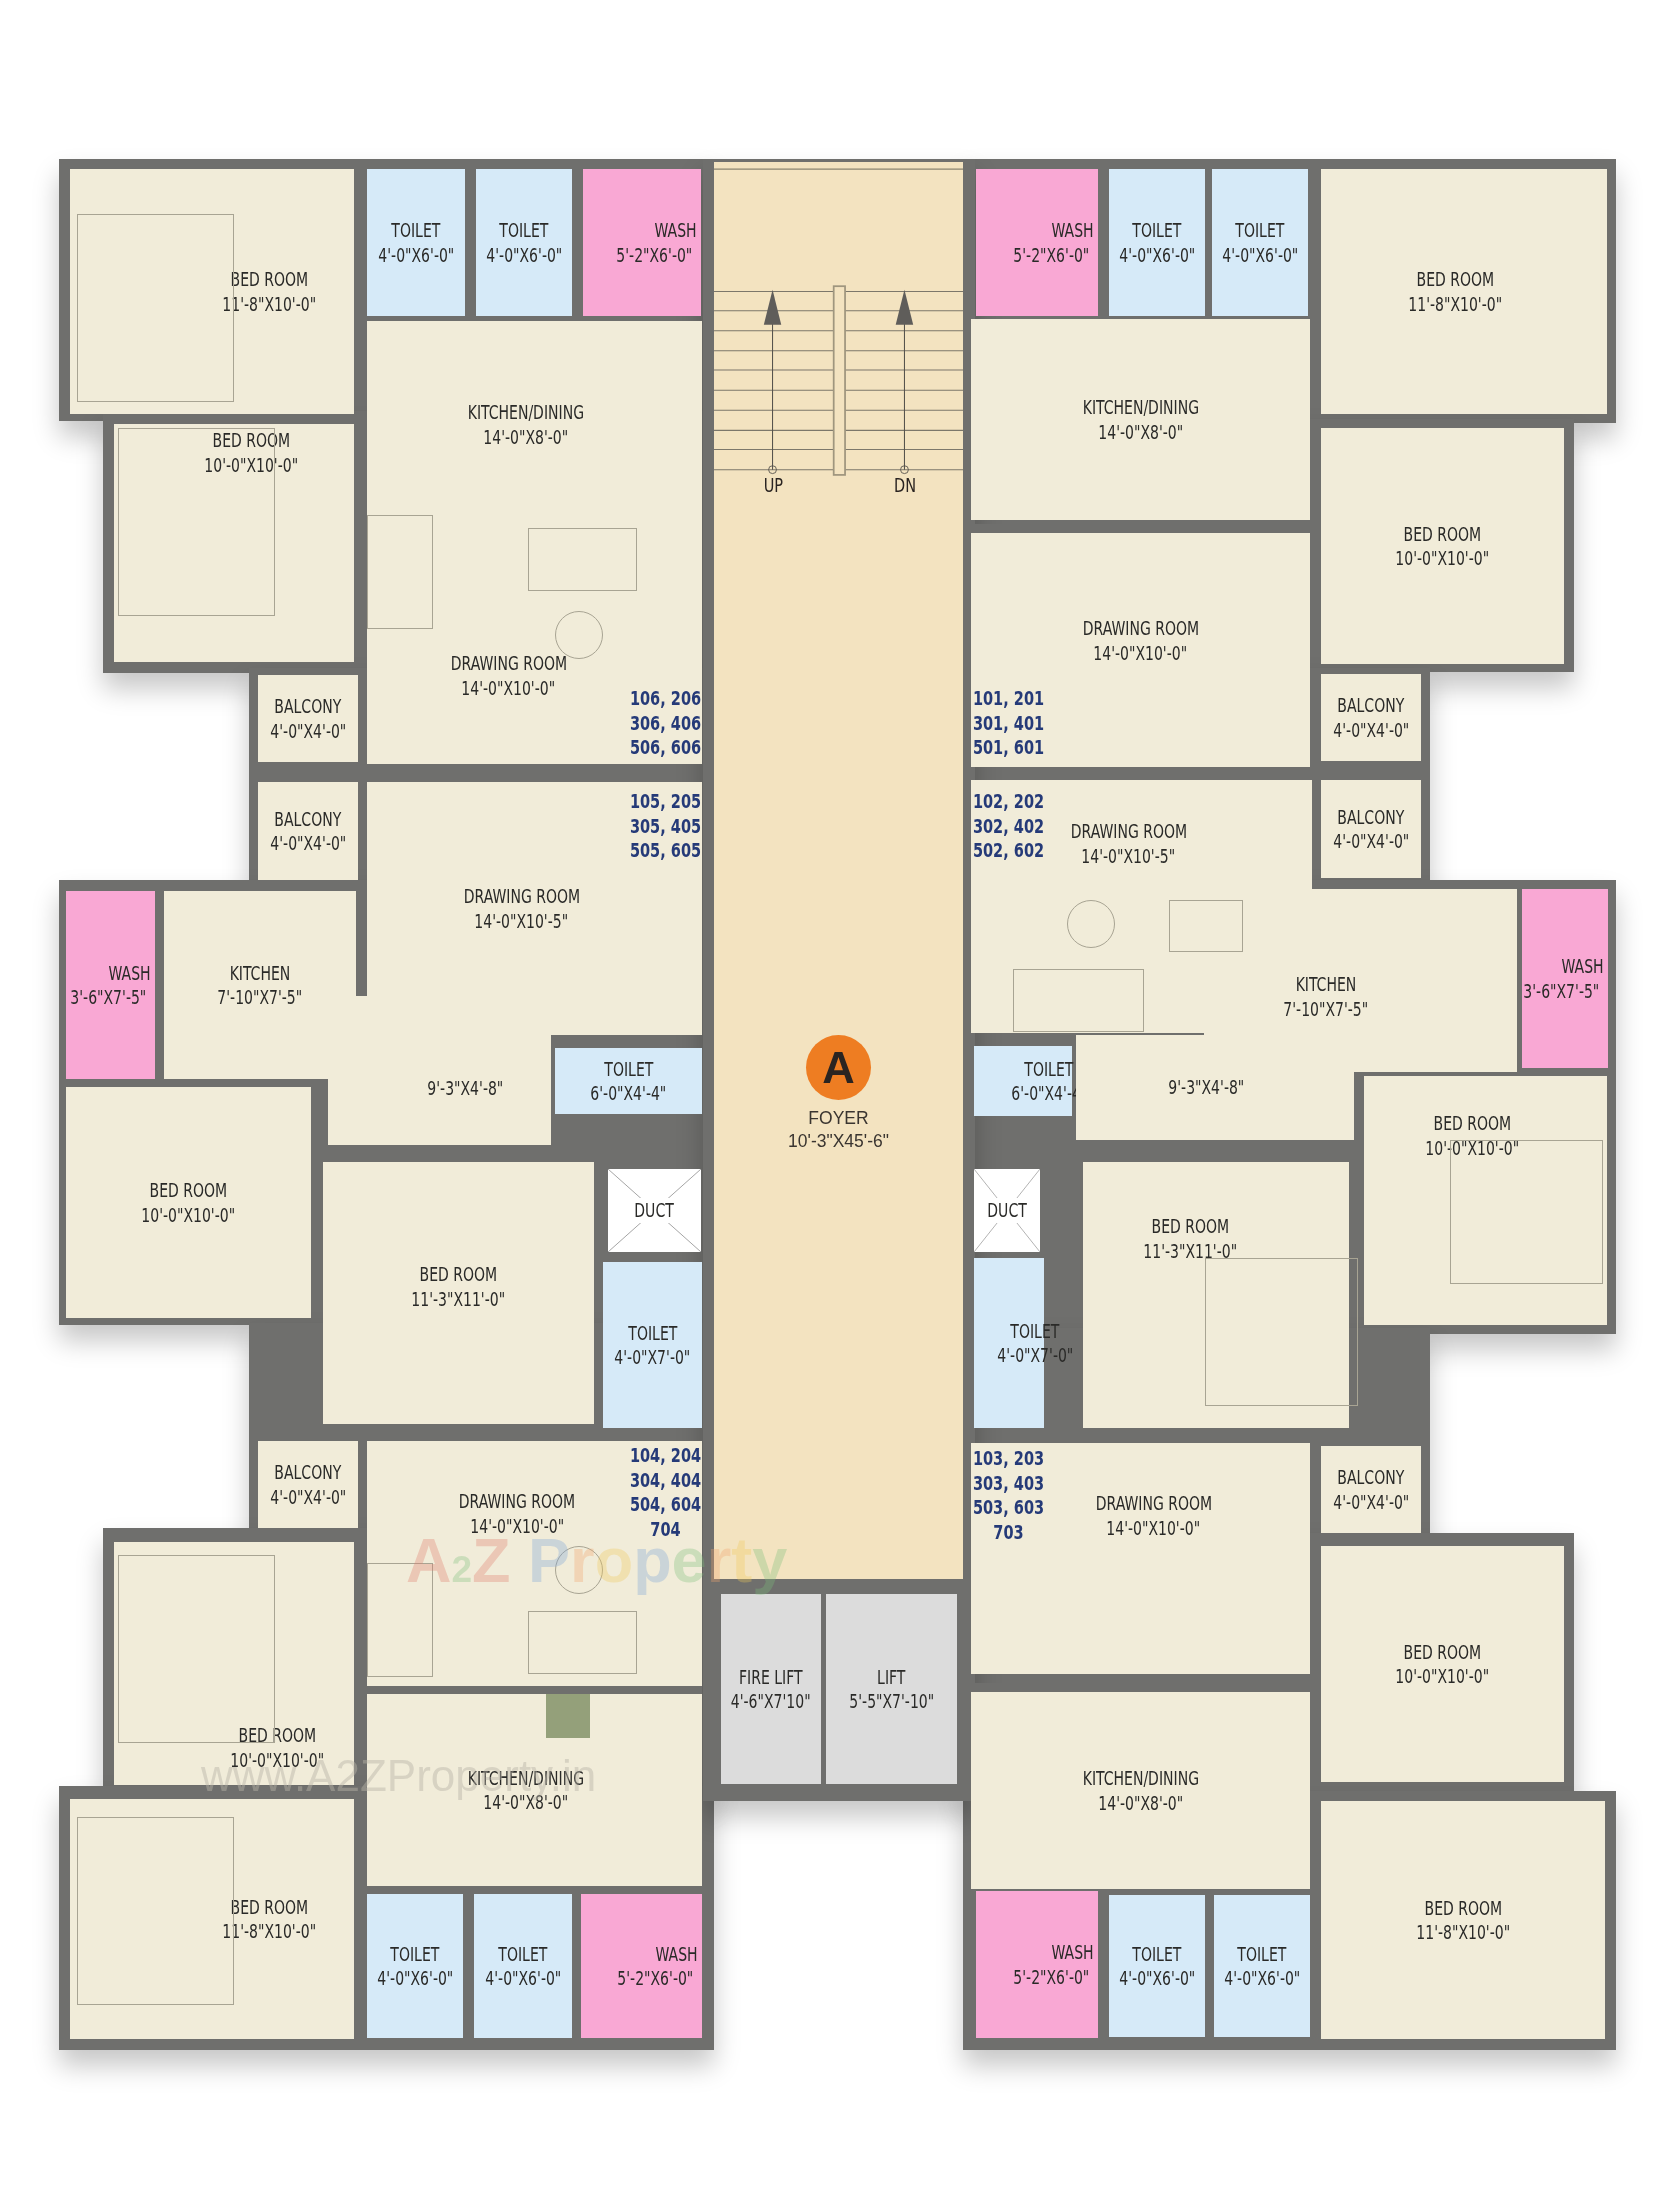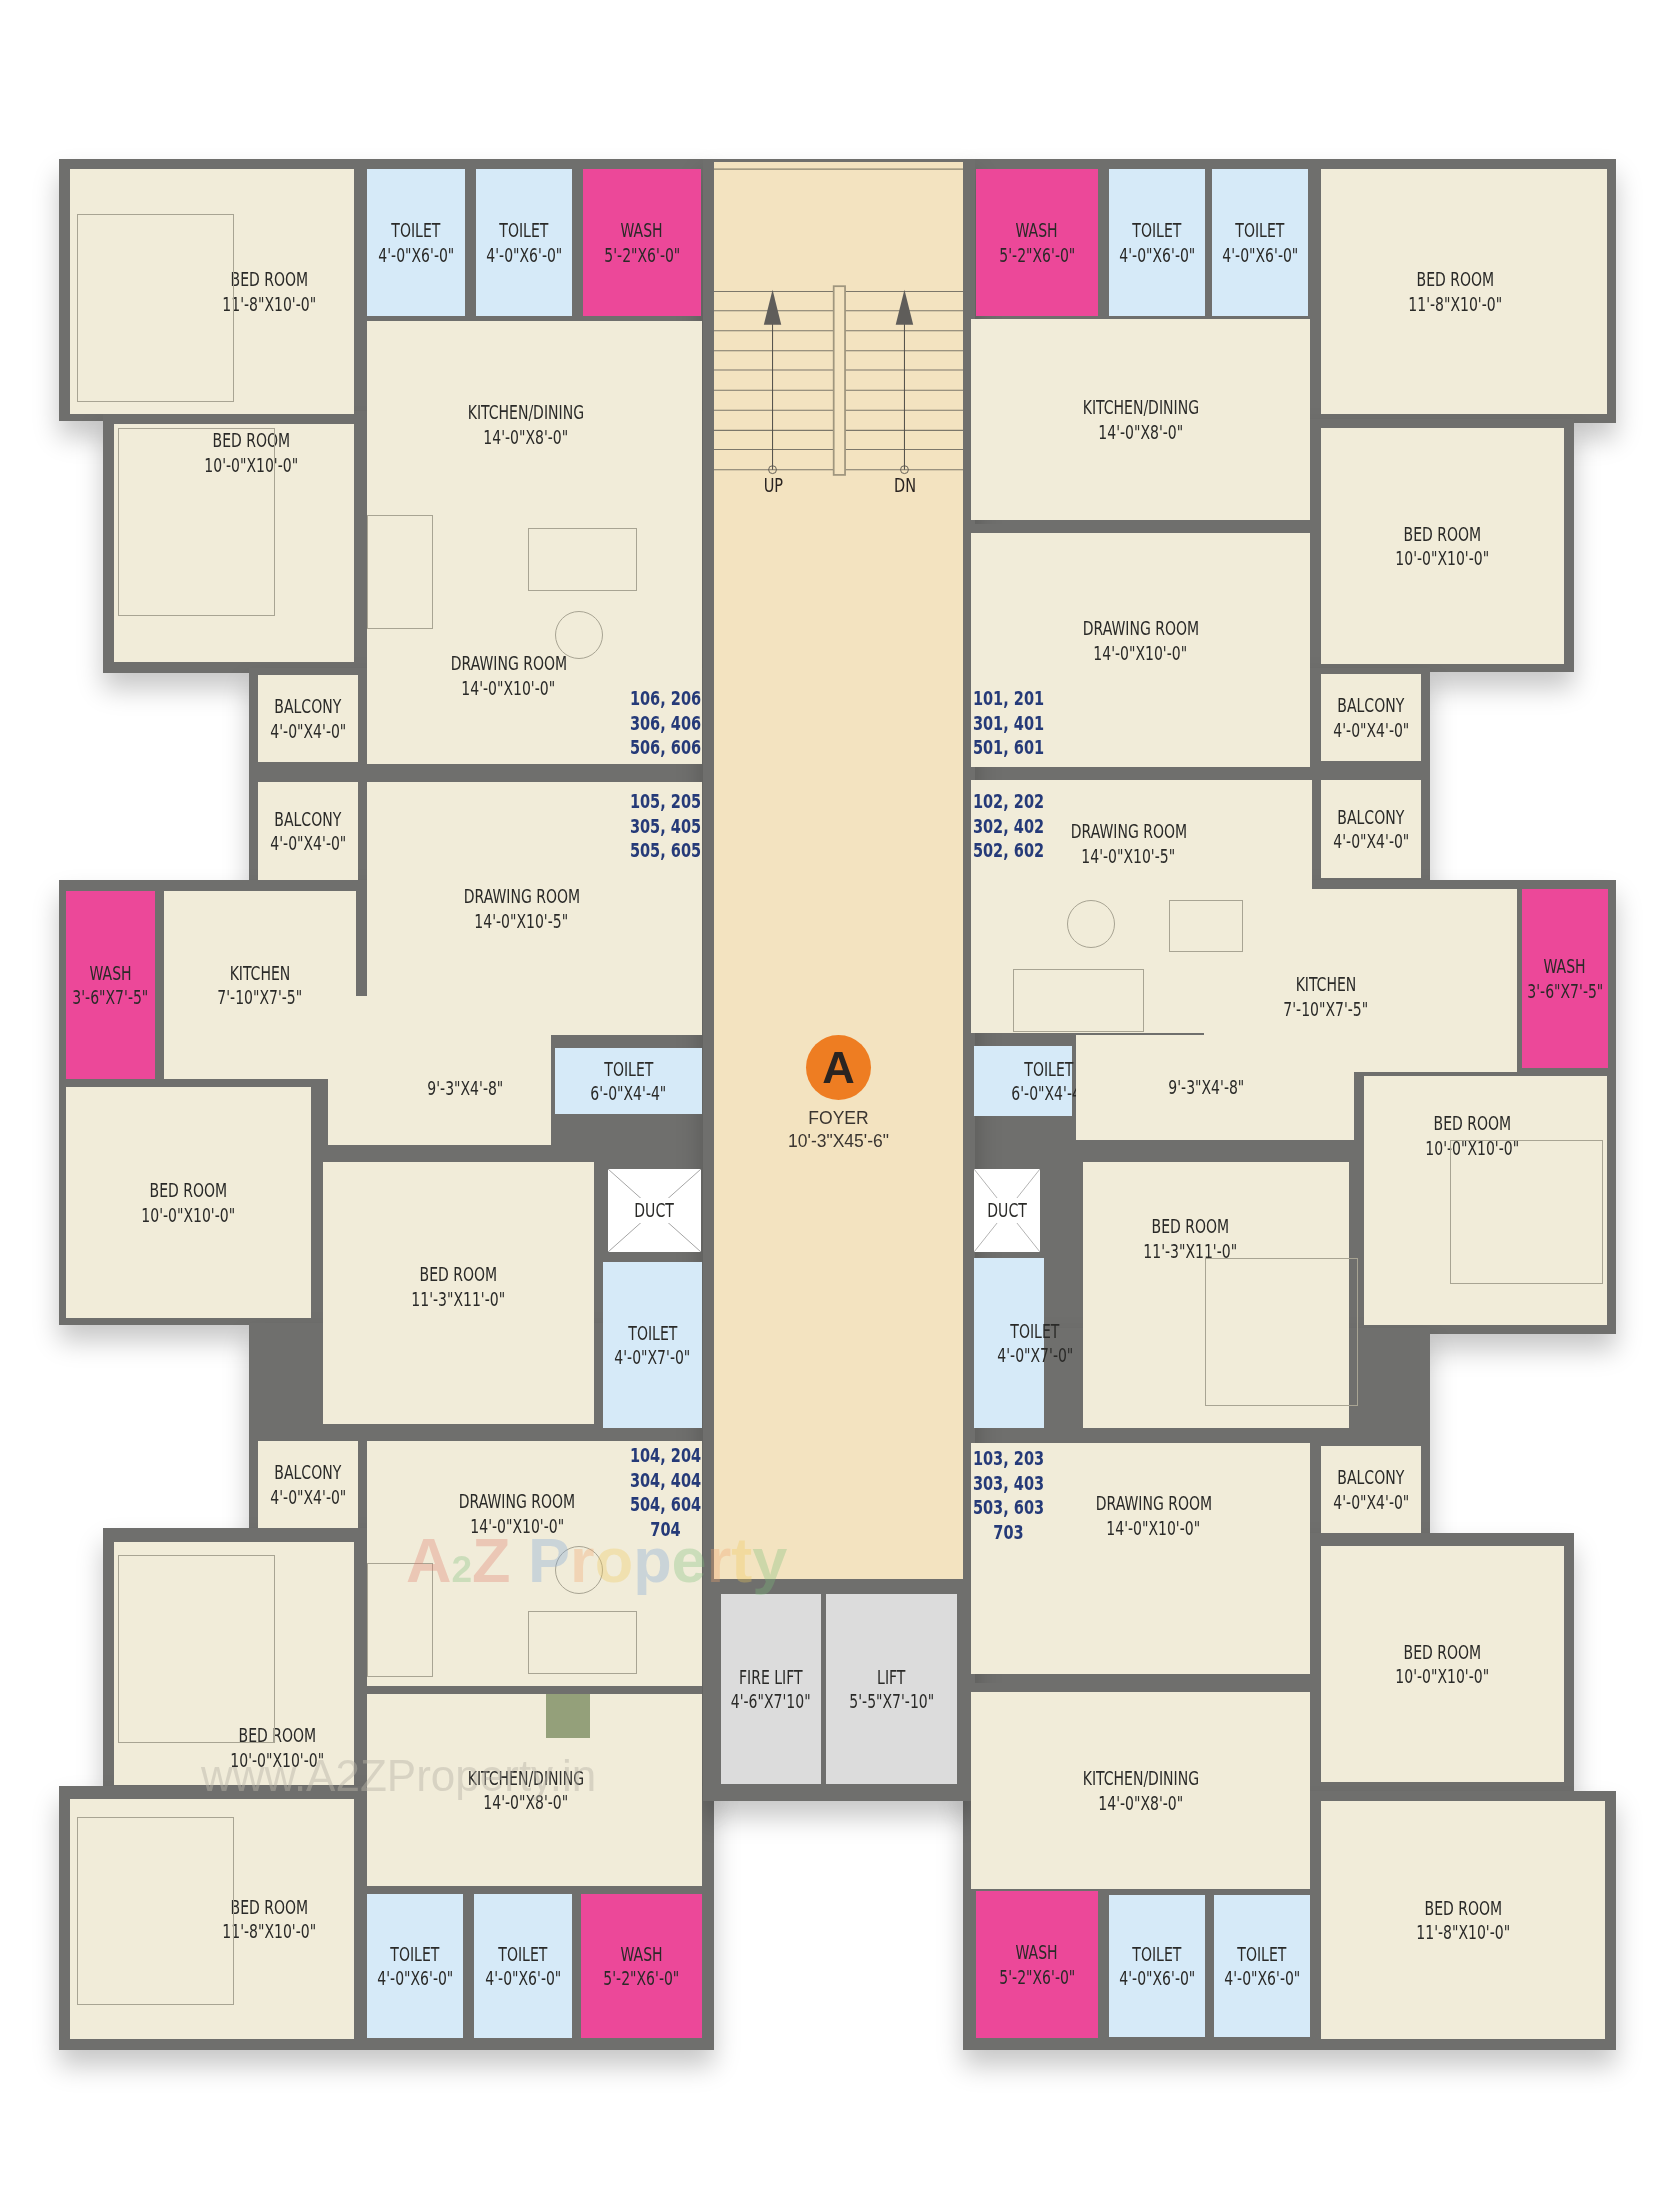--- a/index.html
+++ b/index.html
@@ -4,21 +4,21 @@
 <style>
   html,body{margin:0;padding:0;background:#ffffff;}
   body{width:1677px;height:2208px;position:relative;overflow:hidden;font-family:"Liberation Sans",sans-serif;}
   #plan{position:absolute;left:0;top:0;width:1677px;height:2208px;}
   .block{position:absolute;background:#6f6f6d;box-shadow:0 15.7px 24.5px rgba(0,0,0,0.22);}
   .room{position:absolute;box-sizing:border-box;display:flex;flex-direction:column;align-items:center;justify-content:center;text-align:center;color:#2a2a28;font-family:"DejaVu Sans Condensed","DejaVu Sans",sans-serif;}
   .room .nm{font-size:19px;line-height:24.5px;letter-spacing:0px;transform:scaleX(0.82);white-space:nowrap;}
   .room .dm{font-size:19px;line-height:24.5px;transform:scaleX(0.82);white-space:nowrap;}
   .r-main{background:#f1ecd9;align-items:center;}
   .r-toilet{background:#d6eaf8;}
-  .r-wash{background:#ec4899;}
+  .r-wash{background:#f9a8d4;align-items:flex-end;}
   .r-duct{background:#ffffff;justify-content:center;}
   .r-foyer{background:#f3e3c0;}
   .r-lift{background:#dcdcdc;}
   .r-bal{background:#f1ecd9;}
   .flatno{position:absolute;color:#253a78;font-weight:bold;font-size:19px;line-height:24.5px;text-align:center;font-family:"DejaVu Sans Condensed","DejaVu Sans",sans-serif;transform:scaleX(0.85);}
   .flatno div{white-space:nowrap;}
   .wall{position:absolute;background:#6f6f6d;}
   .stairs{position:absolute;}
   .badge{position:absolute;width:65px;height:65px;border-radius:50%;background:#ee7d22;display:flex;align-items:center;justify-content:center;color:#2a2421;font-weight:bold;font-size:45px;font-family:"Liberation Sans",sans-serif;}
   .foyer-label{position:absolute;text-align:center;color:#3a3530;font-size:17.5px;line-height:23px;font-family:"Liberation Sans",sans-serif;}

